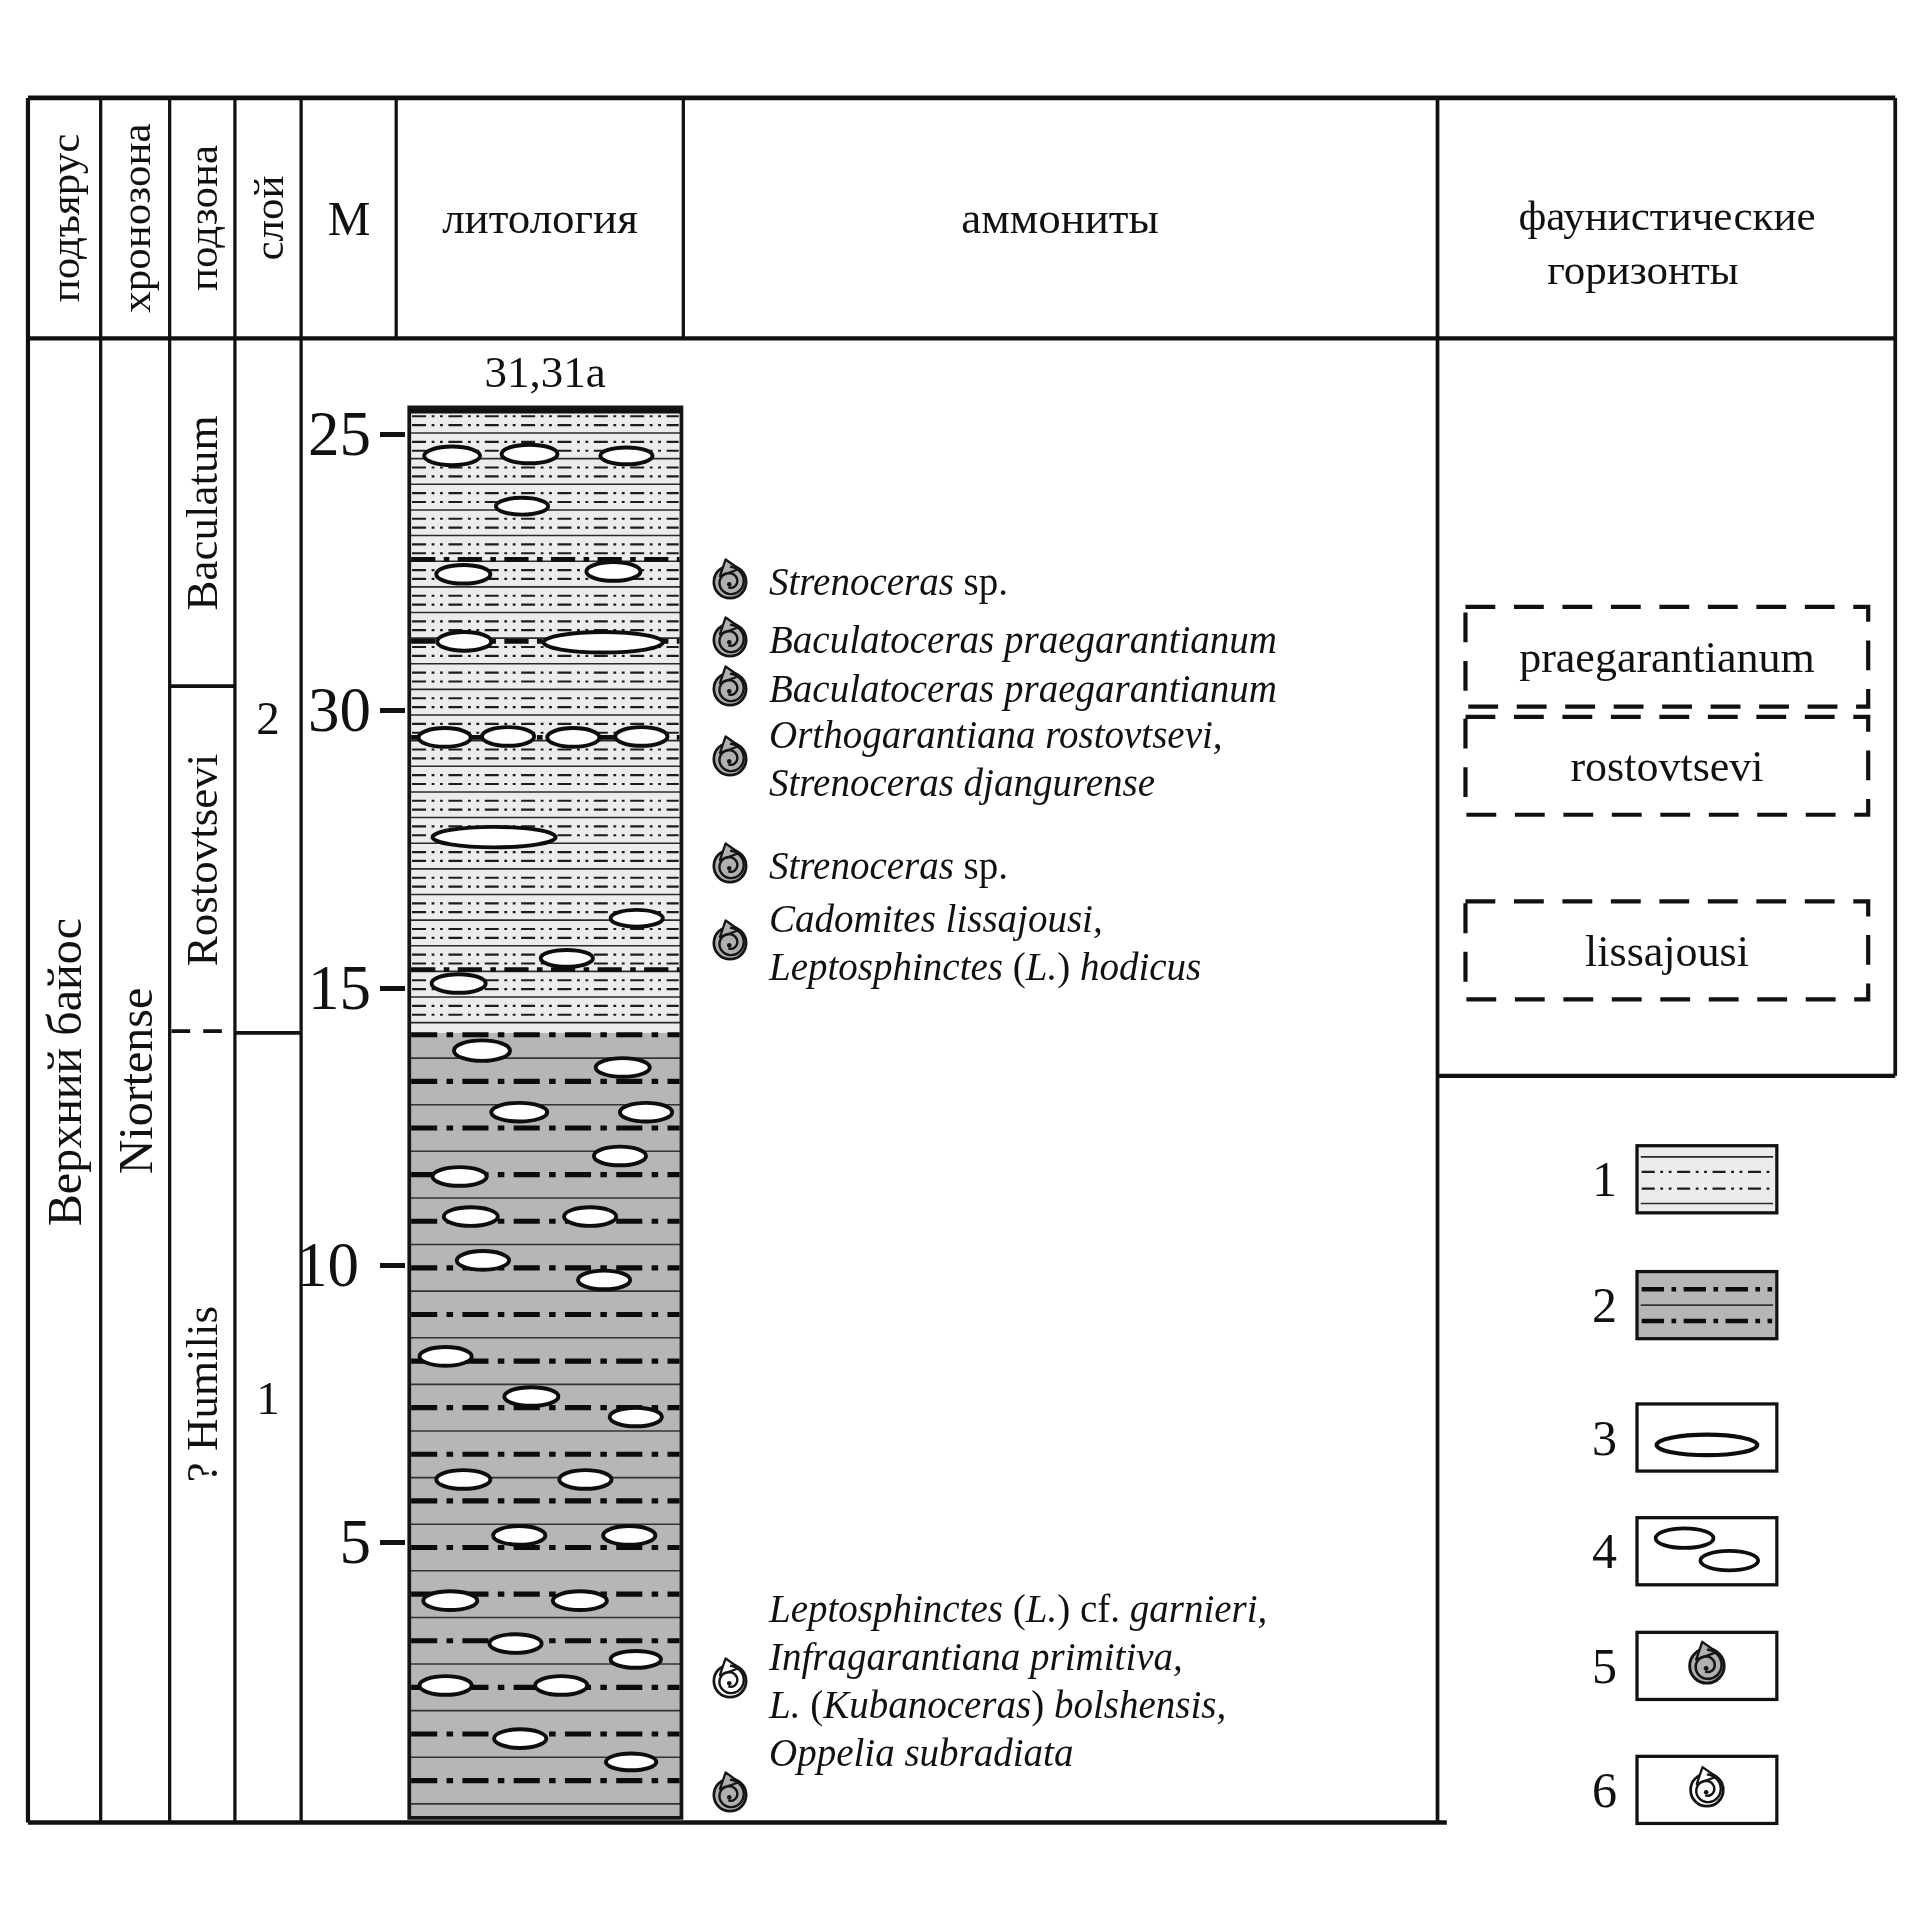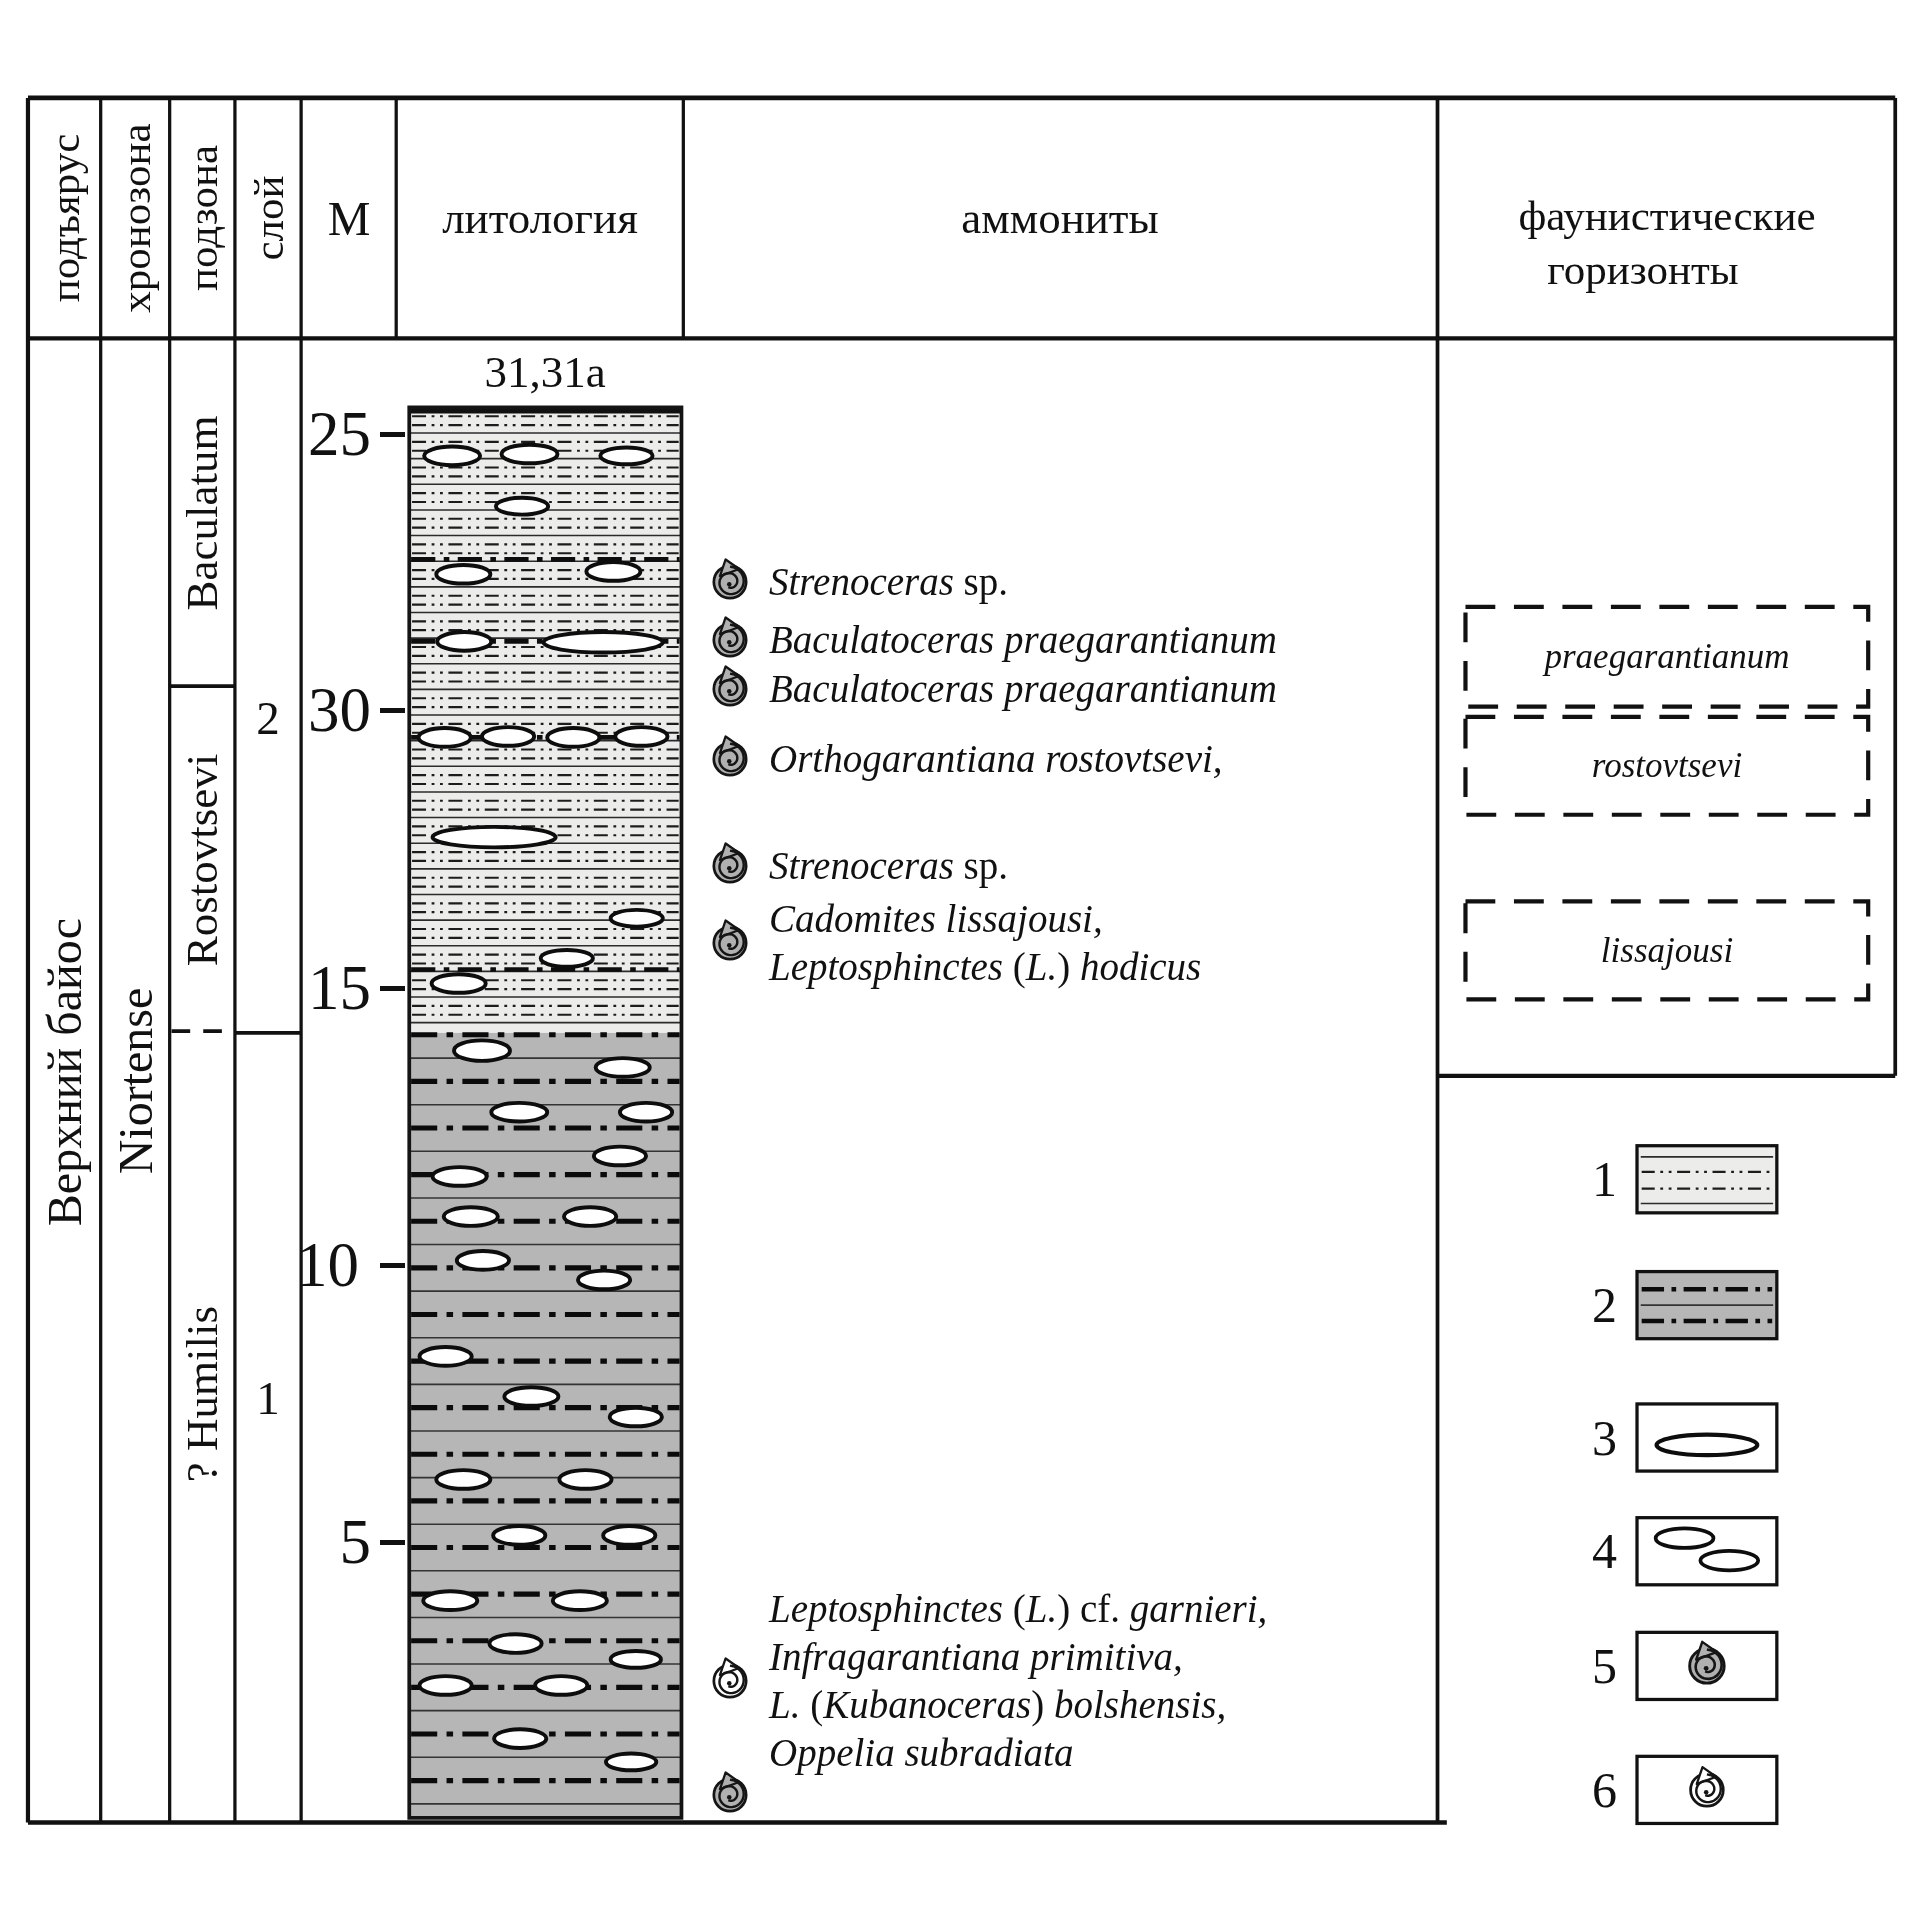--- a/index.html
+++ b/index.html
@@ -12,21 +12,21 @@
   .f48{font-size:45px}
   .f50{font-size:47px}
   .f52{font-size:48px}
   .tick-label{position:absolute;width:89px;height:56px;line-height:56px;font-size:63px;text-align:right}
   .tick-dash{position:absolute;width:25px;height:4.7px;background:#111}
   .find{position:absolute;left:706px;transform:translateY(-50%);display:flex;align-items:center;gap:15px}
   .findtext{display:block}
   .findline{font-size:39px;line-height:48px;white-space:nowrap}
   .it{font-style:italic}
   .rm{font-style:normal}
-  .hztext{position:absolute;transform:translate(-50%,-50%);font-style:italic;font-size:35px;white-space:nowrap}
+  .hztext{position:absolute;transform:translate(-50%,-50%);font-size:44px;white-space:nowrap}
   .legnum{position:absolute;width:97px;height:60px;line-height:60px;font-size:50px;text-align:right}
   .hdr2{position:absolute;text-align:right;font-size:43px;line-height:54px}
 </style>
 </head>
 <body>
 
 <div id="stage">
 
   <svg id="gfx" width="1926" height="1926" viewBox="0 0 2066 2066">
       <g>
@@ -330,20 +330,21 @@
       <svg width="48" height="52" viewBox="0 0 52 56">
         <g>
           <circle cx="26" cy="28" r="17.5" fill="#b0b0b0" stroke="#151515" stroke-width="2.975"></circle>
           <polygon points="15.088079912316072,21.700000000000003 21.25839646489286,3.6065644913255532 35.83683588342044,13.95154244044379" fill="#b0b0b0" stroke="#151515" stroke-width="2.45" stroke-linejoin="round"></polygon>
           <path d="M26.0,11.4 L29.4,12.0 L32.6,13.3 L35.4,15.2 L37.7,17.6 L39.5,20.4 L40.5,23.5 L40.9,26.7 L40.6,29.8 L39.7,32.8 L38.2,35.4 L36.2,37.6 L33.8,39.4 L31.1,40.5 L28.4,41.1 L25.6,41.1 L22.9,40.5 L20.4,39.3 L18.3,37.7 L16.6,35.7 L15.4,33.5 L14.7,31.1 L14.6,28.6 L14.9,26.2 L15.8,24.0 L17.0,22.1 L18.6,20.5 L20.5,19.3 L22.5,18.6 L24.6,18.3 L26.7,18.5 L28.6,19.0 L30.3,20.0 L31.7,21.3 L32.8,22.8 L33.6,24.4 L33.9,26.1 L33.9,27.8 L33.5,29.5 L32.8,30.9 L31.9,32.1 L30.7,33.1 L29.4,33.8 L28.0,34.2 L26.7,34.2 L25.4,34.0 L24.2,33.5 " fill="none" stroke="#151515" stroke-width="2.625"></path>
           <circle cx="25.196942085868105" cy="30.47155812172203" r="2.45" fill="#151515"></circle>
         </g>
       </svg>
       <div class="findtext">
         <div class="findline"><span class="it">Orthogarantiana rostovtsevi,</span></div>
+        <div class="findline"><span class="it">Strenoceras djangurense</span></div>
       </div>
     </div>
     <div class="find" style="top: 866px;">
       <svg width="48" height="52" viewBox="0 0 52 56">
         <g>
           <circle cx="26" cy="28" r="17.5" fill="#b0b0b0" stroke="#151515" stroke-width="2.975"></circle>
           <polygon points="15.088079912316072,21.700000000000003 21.25839646489286,3.6065644913255532 35.83683588342044,13.95154244044379" fill="#b0b0b0" stroke="#151515" stroke-width="2.45" stroke-linejoin="round"></polygon>
           <path d="M26.0,11.4 L29.4,12.0 L32.6,13.3 L35.4,15.2 L37.7,17.6 L39.5,20.4 L40.5,23.5 L40.9,26.7 L40.6,29.8 L39.7,32.8 L38.2,35.4 L36.2,37.6 L33.8,39.4 L31.1,40.5 L28.4,41.1 L25.6,41.1 L22.9,40.5 L20.4,39.3 L18.3,37.7 L16.6,35.7 L15.4,33.5 L14.7,31.1 L14.6,28.6 L14.9,26.2 L15.8,24.0 L17.0,22.1 L18.6,20.5 L20.5,19.3 L22.5,18.6 L24.6,18.3 L26.7,18.5 L28.6,19.0 L30.3,20.0 L31.7,21.3 L32.8,22.8 L33.6,24.4 L33.9,26.1 L33.9,27.8 L33.5,29.5 L32.8,30.9 L31.9,32.1 L30.7,33.1 L29.4,33.8 L28.0,34.2 L26.7,34.2 L25.4,34.0 L24.2,33.5 " fill="none" stroke="#151515" stroke-width="2.625"></path>
           <circle cx="25.196942085868105" cy="30.47155812172203" r="2.45" fill="#151515"></circle>
         </g>

